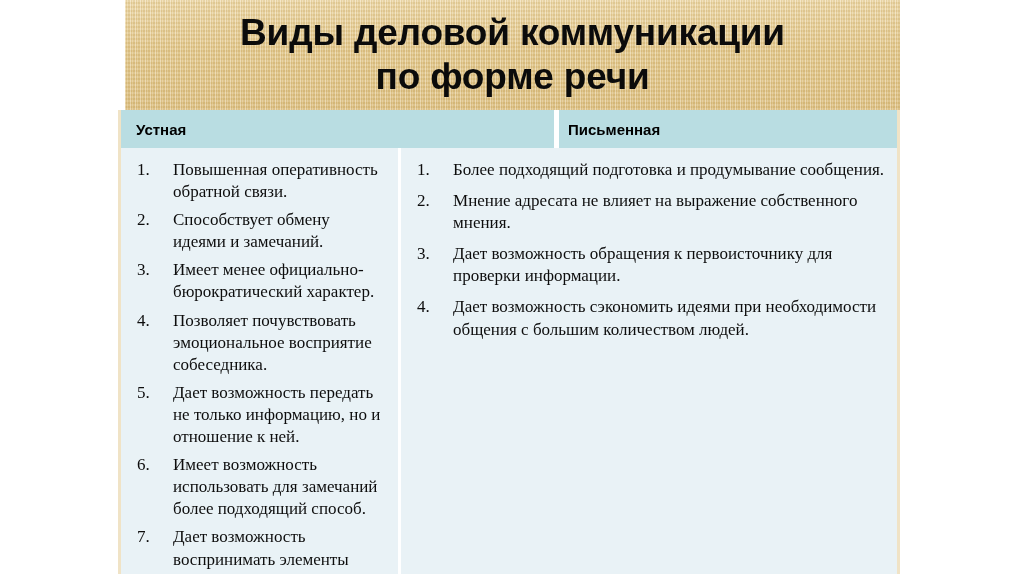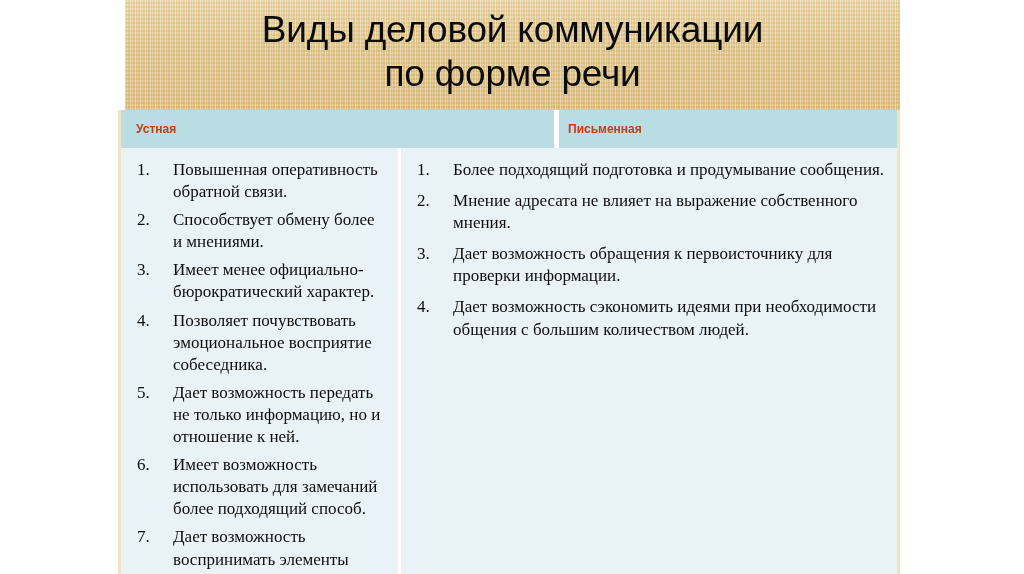--- a/index.html
+++ b/index.html
@@ -39,28 +39,28 @@
         rgba(170,135,68,0.10) 2px,
         rgba(170,135,68,0.10) 4px),
       linear-gradient(180deg, #eed9a8 0%, #e4c98c 45%, #dfc283 100%);
     overflow: hidden;
     display: flex;
     align-items: center;
     justify-content: center;
   }
   .banner-title {
     font-family: "Liberation Sans", "DejaVu Sans", sans-serif;
-    font-weight: normal;
+    font-weight: bold;
     font-size: 37px;
     line-height: 1.18;
     color: #0b0b0b;
     text-align: center;
     letter-spacing: -0.2px;
     white-space: pre-line;
-    padding-bottom: 6px;
+    padding-bottom: 0;
   }
 
   
   .table {
     position: absolute;
     left: 118px;
     top: 110px;
     width: 782px;
     height: 464px;
     border-left: 3px solid #f0e3c6;
@@ -80,22 +80,22 @@
     display: flex;
     align-items: center;
     padding-left: 15px;
   }
   .head-cell.left  { width: 433px; }
   .head-gap        { width: 5px; background: #ffffff; }
   .head-cell.right { flex: 1 1 auto; padding-left: 9px; }
   .head-text {
     font-family: "Liberation Sans", "DejaVu Sans", sans-serif;
     font-weight: bold;
-    font-size: 12px;
-    color: #c2410c;
+    font-size: 15px;
+    color: #000000;
   }
 
   .body-row {
     display: flex;
     height: 426px;
     background: #ffffff;
   }
   .cell {
     background: #e9f2f6;
     box-sizing: border-box;
@@ -153,21 +153,21 @@
   <div class="body-row">
 
     <div class="cell left">
       <ol class="items">
         <li>
           <span class="num">1.</span>
           <span class="txt">Повышенная оперативность обратной связи.</span>
         </li>
         <li>
           <span class="num">2.</span>
-          <span class="txt">Способствует обмену более и мнениями.</span>
+          <span class="txt">Способствует обмену идеями и замечаний.</span>
         </li>
         <li>
           <span class="num">3.</span>
           <span class="txt">Имеет менее официально-бюрократический характер.</span>
         </li>
         <li>
           <span class="num">4.</span>
           <span class="txt">Позволяет почувствовать эмоциональное восприятие собеседника.</span>
         </li>
         <li>

